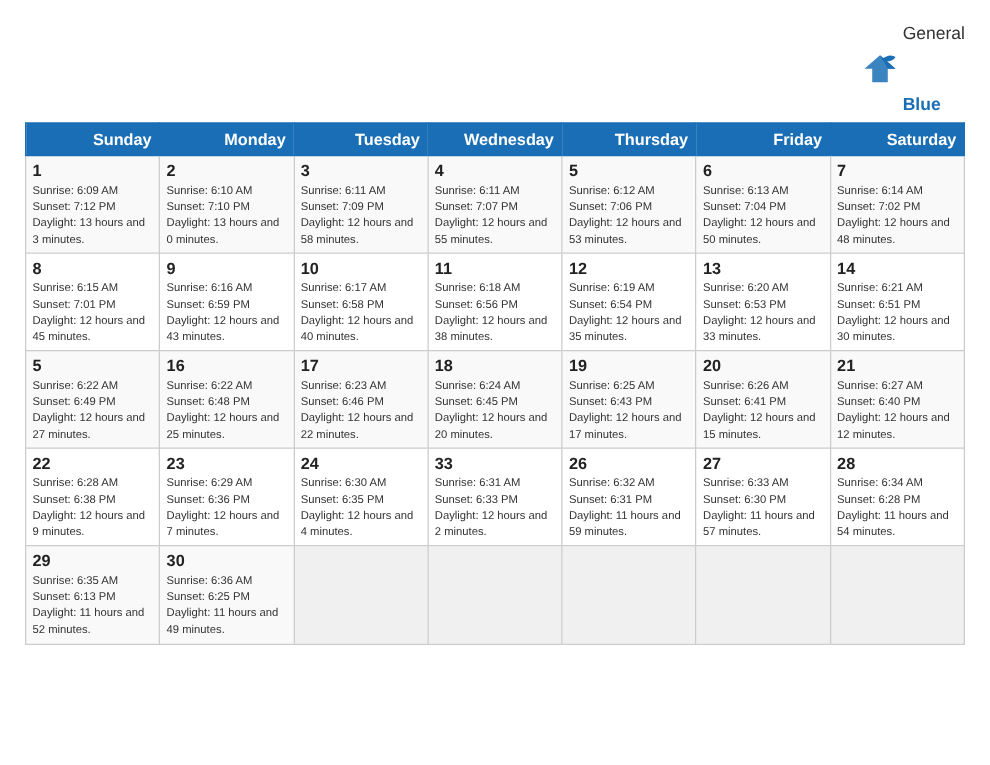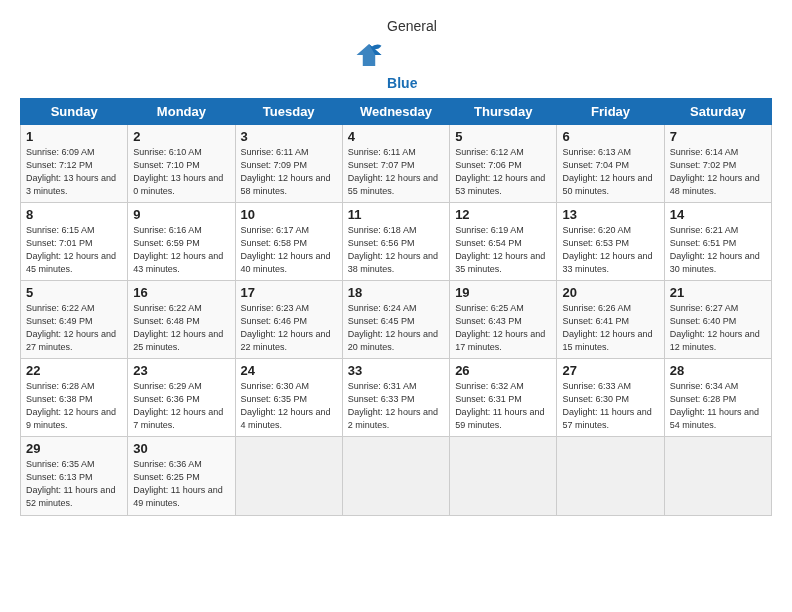--- a/index.html
+++ b/index.html
@@ -10,21 +10,21 @@
       background: #fff;
       overflow: hidden;
     }
     .container {
       width: 792px;
       height: 612px;
       padding: 18px 20px 10px 20px;
     }
     .header {
       display: flex;
-      justify-content: center;
+      justify-content: flex-end;
       align-items: flex-start;
       margin-bottom: 6px;
     }
     .logo {
       display: flex;
       align-items: center;
       gap: 4px;
     }
     .logo-text {
       font-size: 14px;
@@ -54,21 +54,21 @@
     .calendar {
       width: 100%;
       border-collapse: collapse;
       table-layout: fixed;
     }
     .calendar thead tr th {
       background: #1a6eb5;
       color: #fff;
       font-size: 13px;
       font-weight: bold;
-      text-align: center;
+      text-align: right;
       padding: 5px 6px;
       border: 1px solid #1a6eb5;
     }
     .calendar tbody tr td {
       border: 1px solid #ccc;
       vertical-align: top;
       padding: 4px 5px;
       font-size: 9.5px;
       color: #333;
       height: 78px;

